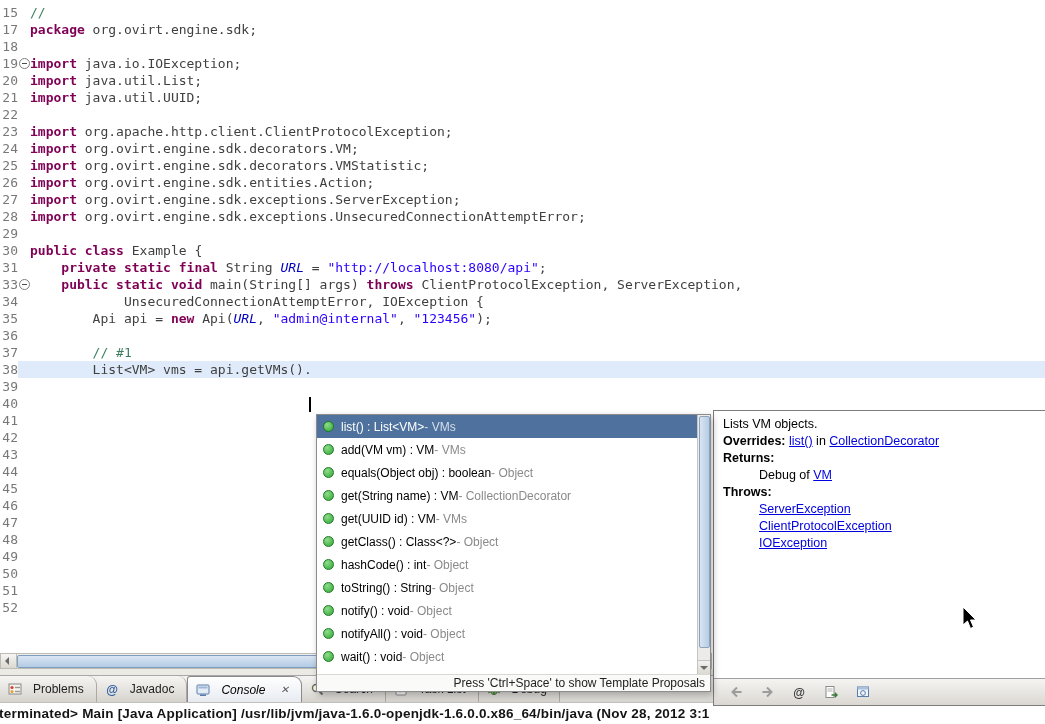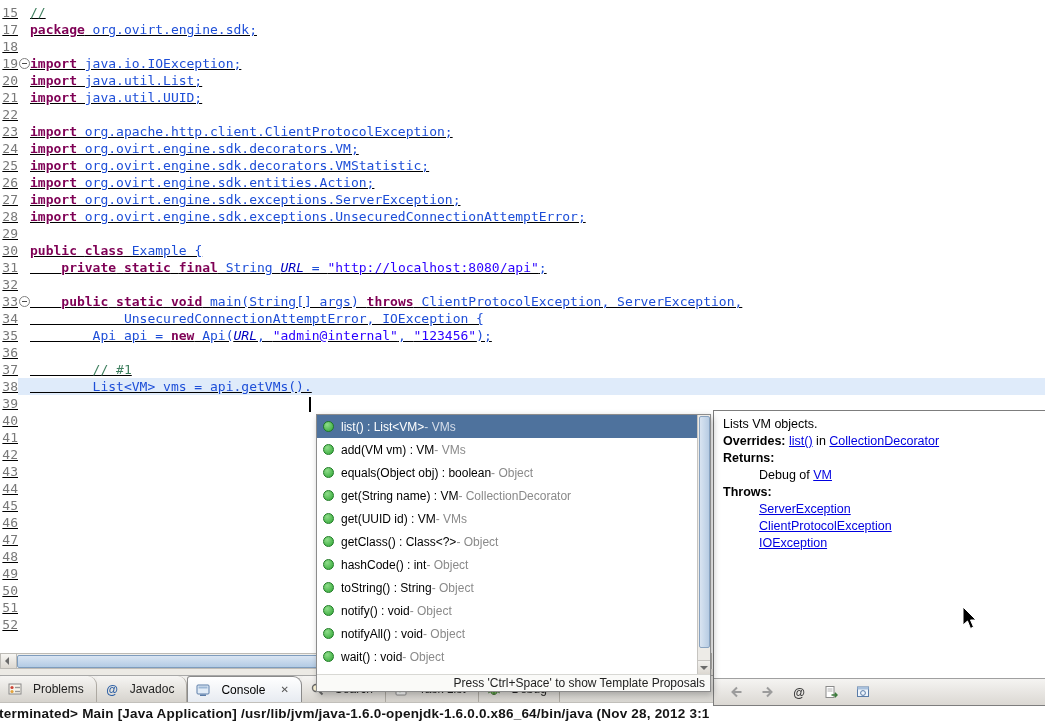--- a/index.html
+++ b/index.html
@@ -1,31 +1,31 @@
 <!DOCTYPE html>
 <html><head>
 <meta charset="utf-8">
 <style>
   html,body{margin:0;padding:0;background:#fff;}
   .screen{position:relative;width:1045px;height:724px;overflow:hidden;background:#fff;
           font-family:"Liberation Sans",sans-serif;}
 
   
-  .code-lines{position:absolute;top:4px;left:0;width:100%;text-decoration:underline;}
+  .code-lines{position:absolute;top:4px;left:0;width:100%;}
   .code-row{display:flex;height:17px;line-height:17px;
             font-family:"DejaVu Sans Mono",monospace;font-size:13px;white-space:pre;}
   .code-row.current-line{background:#DFEBFA;}
   .line-num{width:18px;text-align:right;color:#787878;background:#fff;flex:0 0 18px;}
   .fold-col{width:12px;flex:0 0 12px;display:flex;justify-content:center;}
   .fold-icon{display:inline-block;width:9px;height:9px;border:1px solid #808080;border-radius:50%;
              background:#fff;position:relative;margin-top:3px;box-sizing:content-box;}
   .fold-icon::after{content:'';position:absolute;left:2px;right:2px;top:4px;height:1px;background:#4a4a4a;}
   .code-text{flex:1;}
   .tok-kw{color:#7F0055;font-weight:bold;}
-  .tok-pl{color:#1d4ed8;}
+  .tok-pl{color:#404040;}
   .tok-st{color:#2A00FF;}
   .tok-cm{color:#3F7F5F;}
   .tok-fd{color:#0000C0;font-style:italic;}
   .caret{position:absolute;left:309px;top:397px;width:2px;height:15px;background:#000;z-index:5;}
 
   
   .hscroll{position:absolute;left:0;top:653px;width:712px;height:16px;background:#EFEEEA;
            border:1px solid #bdbbb6;box-sizing:border-box;}
   .hs-btn{position:absolute;top:0;width:15px;height:14px;background:linear-gradient(#f7f6f3,#dcd8d1);}
   .hs-left{left:0;border-right:1px solid #bdbbb6;}
@@ -38,21 +38,21 @@
   .strip{position:absolute;top:669px;left:0;width:100%;height:6px;background:#ECEAE5;}
 
   
   .tabbar{position:absolute;top:675px;left:0;width:1045px;height:27px;
           background:linear-gradient(#f2f1ef,#d9d7d2);border-top:1px solid #a8a8a8;
           display:flex;align-items:stretch;box-sizing:border-box;}
   .tab{display:flex;align-items:center;gap:11px;padding:0 12px 0 8px;font-size:12px;color:#222;
        background:linear-gradient(#f6f5f3,#d6d3cd);border-right:1px solid #ada9a2;
        border-top-right-radius:9px;border-top-left-radius:3px;white-space:nowrap;}
   .tab.active{background:linear-gradient(#ffffff,#e7ebf1);border:1px solid #8a8a8a;border-bottom:none;
-              color:#000;}
+              color:#000;font-style:italic;}
   .tab-icon{width:14px;height:14px;display:inline-block;}
   .tab-icon svg{display:block;}
   .tab-close{color:#555;font-size:10px;margin-left:4px;}
 
   
   .statusline{position:absolute;top:702px;left:0;width:1045px;height:22px;background:#fff;
               border-top:1px solid #c2c0bb;box-sizing:border-box;overflow:hidden;white-space:nowrap;}
   .statusline span{display:inline-block;margin-left:-9px;font-weight:bold;font-size:13.5px;
                    line-height:21px;color:#141414;letter-spacing:0.2px;}
 
@@ -110,21 +110,20 @@
       <div class="code-row"><span class="line-num">22</span><span class="fold-col"></span><span class="code-text"></span></div>
       <div class="code-row"><span class="line-num">23</span><span class="fold-col"></span><span class="code-text"><span class="tok-kw">import</span><span class="tok-pl"> org.apache.http.client.ClientProtocolException;</span></span></div>
       <div class="code-row"><span class="line-num">24</span><span class="fold-col"></span><span class="code-text"><span class="tok-kw">import</span><span class="tok-pl"> org.ovirt.engine.sdk.decorators.VM;</span></span></div>
       <div class="code-row"><span class="line-num">25</span><span class="fold-col"></span><span class="code-text"><span class="tok-kw">import</span><span class="tok-pl"> org.ovirt.engine.sdk.decorators.VMStatistic;</span></span></div>
       <div class="code-row"><span class="line-num">26</span><span class="fold-col"></span><span class="code-text"><span class="tok-kw">import</span><span class="tok-pl"> org.ovirt.engine.sdk.entities.Action;</span></span></div>
       <div class="code-row"><span class="line-num">27</span><span class="fold-col"></span><span class="code-text"><span class="tok-kw">import</span><span class="tok-pl"> org.ovirt.engine.sdk.exceptions.ServerException;</span></span></div>
       <div class="code-row"><span class="line-num">28</span><span class="fold-col"></span><span class="code-text"><span class="tok-kw">import</span><span class="tok-pl"> org.ovirt.engine.sdk.exceptions.UnsecuredConnectionAttemptError;</span></span></div>
       <div class="code-row"><span class="line-num">29</span><span class="fold-col"></span><span class="code-text"></span></div>
       <div class="code-row"><span class="line-num">30</span><span class="fold-col"></span><span class="code-text"><span class="tok-kw">public</span><span class="tok-pl"> </span><span class="tok-kw">class</span><span class="tok-pl"> Example {</span></span></div>
       <div class="code-row"><span class="line-num">31</span><span class="fold-col"></span><span class="code-text"><span class="tok-pl">    </span><span class="tok-kw">private</span><span class="tok-pl"> </span><span class="tok-kw">static</span><span class="tok-pl"> </span><span class="tok-kw">final</span><span class="tok-pl"> String </span><span class="tok-fd">URL</span><span class="tok-pl"> = </span><span class="tok-st">"http://localhost:8080/api"</span><span class="tok-pl">;</span></span></div>
-      <div class="code-row"><span class="line-num">32</span><span class="fold-col"></span><span class="code-text"></span></div>
       <div class="code-row"><span class="line-num">33</span><span class="fold-col"><span class="fold-icon"></span></span><span class="code-text"><span class="tok-pl">    </span><span class="tok-kw">public</span><span class="tok-pl"> </span><span class="tok-kw">static</span><span class="tok-pl"> </span><span class="tok-kw">void</span><span class="tok-pl"> main(String[] args) </span><span class="tok-kw">throws</span><span class="tok-pl"> ClientProtocolException, ServerException,</span></span></div>
       <div class="code-row"><span class="line-num">34</span><span class="fold-col"></span><span class="code-text"><span class="tok-pl">            UnsecuredConnectionAttemptError, IOException {</span></span></div>
       <div class="code-row"><span class="line-num">35</span><span class="fold-col"></span><span class="code-text"><span class="tok-pl">        Api api = </span><span class="tok-kw">new</span><span class="tok-pl"> Api(</span><span class="tok-fd">URL</span><span class="tok-pl">, </span><span class="tok-st">"admin@internal"</span><span class="tok-pl">, </span><span class="tok-st">"123456"</span><span class="tok-pl">);</span></span></div>
       <div class="code-row"><span class="line-num">36</span><span class="fold-col"></span><span class="code-text"></span></div>
       <div class="code-row"><span class="line-num">37</span><span class="fold-col"></span><span class="code-text"><span class="tok-cm">        // #1</span></span></div>
       <div class="code-row current-line"><span class="line-num">38</span><span class="fold-col"></span><span class="code-text"><span class="tok-pl">        List&lt;VM&gt; vms = api.getVMs().</span></span></div>
       <div class="code-row"><span class="line-num">39</span><span class="fold-col"></span><span class="code-text"></span></div>
       <div class="code-row"><span class="line-num">40</span><span class="fold-col"></span><span class="code-text"></span></div>
       <div class="code-row"><span class="line-num">41</span><span class="fold-col"></span><span class="code-text"></span></div>
       <div class="code-row"><span class="line-num">42</span><span class="fold-col"></span><span class="code-text"></span></div>

